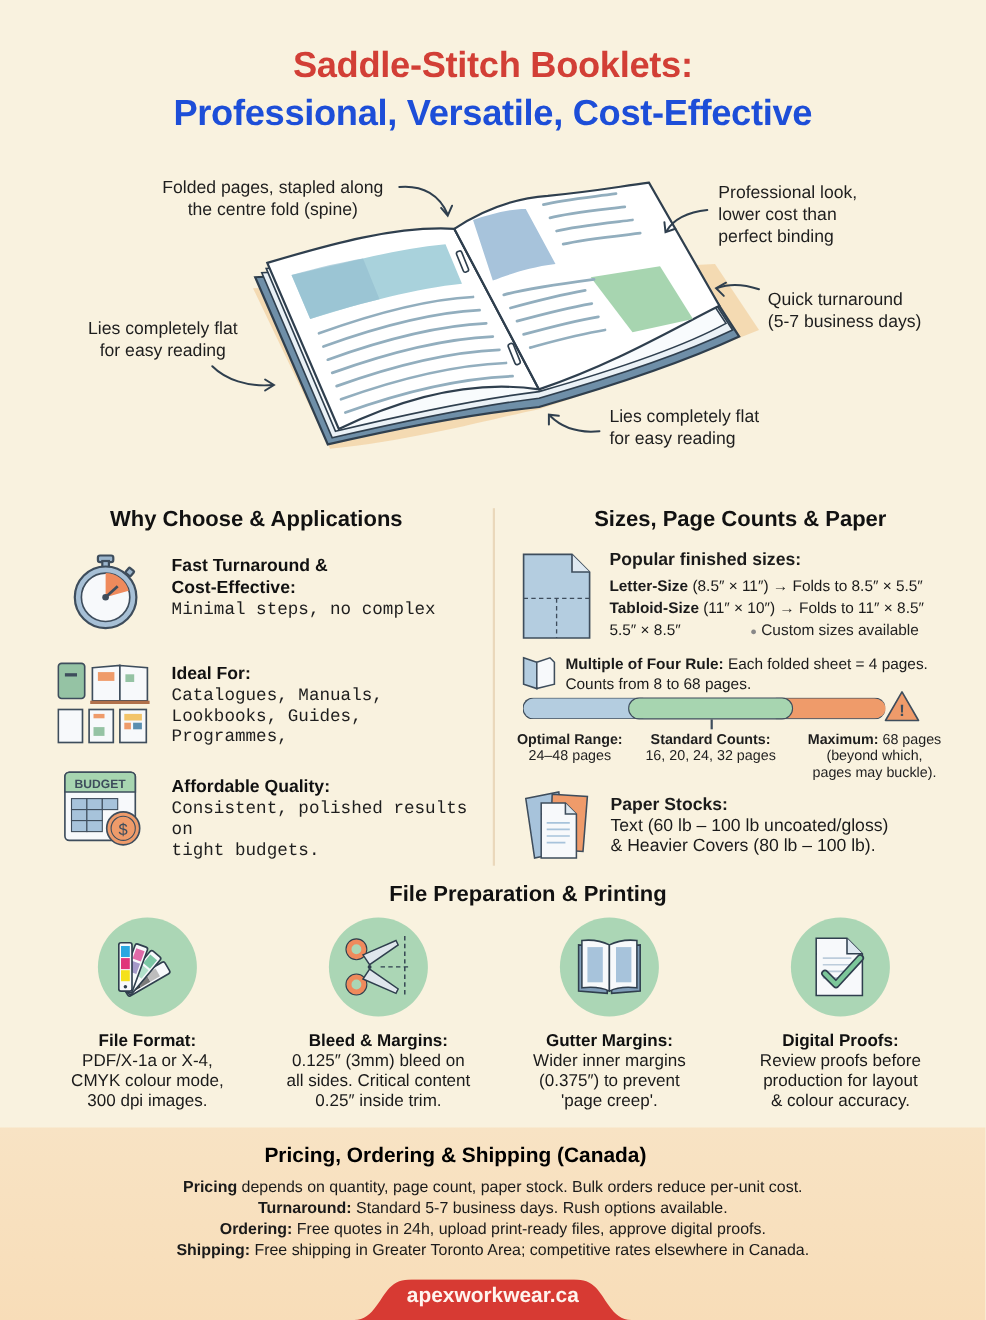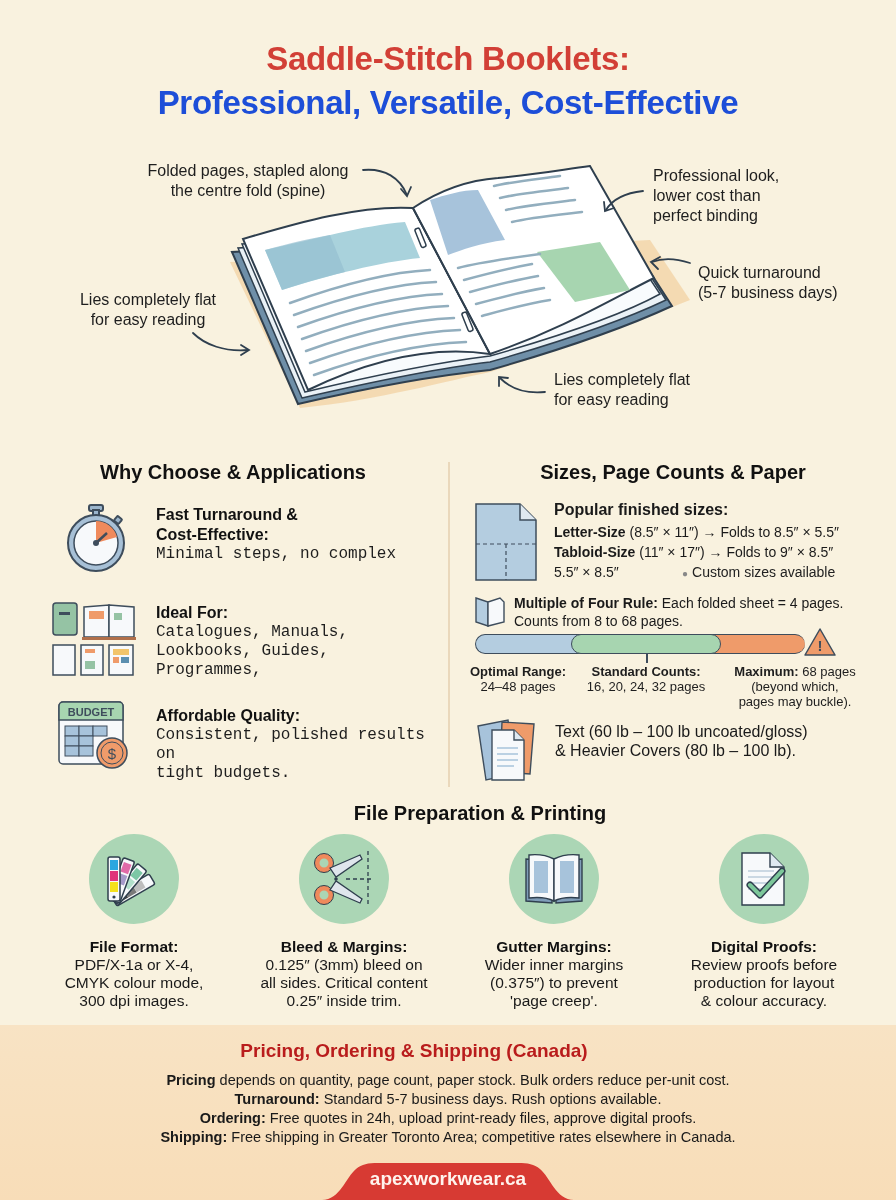--- a/index.html
+++ b/index.html
@@ -68,21 +68,21 @@
     width: 90px; height: 90px; border-radius: 50%; background: #abd6b5;
     margin: 0 auto; position: relative; display: flex; align-items: center; justify-content: center;
   }
   .fp-item .ttl { font-weight: bold; font-size: 15.5px; line-height: 18px; margin-top: 14px; color: #111; }
   .fp-item .txt { font-size: 15.5px; line-height: 18px; color: #1a1a1a; }
 
   .pricing-band {
     position: absolute; left: 0; top: 1025px; width: 896px; height: 175px;
     background: linear-gradient(180deg, #f8e3c4 0%, #f8ddb8 100%);
   }
-  .pricing-title { position: absolute; top: 1040px; left: 0; width: 828px; text-align: center; font-size: 19px; font-weight: bold; color: #b91c1c; }
+  .pricing-title { position: absolute; top: 1040px; left: 0; width: 828px; text-align: center; font-size: 19px; font-weight: bold; color: #000000; }
   .pricing-line { position: absolute; left: 0; width: 896px; text-align: center; font-size: 14.5px; line-height: 19px; color: #1a1a1a; white-space: nowrap; }
   .pricing-line b { font-weight: bold; }
 
   .url-tab {
     position: absolute; left: 322px; top: 1163px; width: 252px; height: 37px;
     background: #d73a33;
     clip-path: path('M0 37 C18 37 24 14 34 6 C40 1 46 0 56 0 L196 0 C206 0 212 1 218 6 C228 14 234 37 252 37 Z');
   }
   .url-text { position: absolute; left: 322px; top: 1168px; width: 252px; text-align: center; color: #fff4ee; font-size: 19px; font-weight: bold; }
 </style>
@@ -239,21 +239,21 @@
 <svg style="position:absolute; left:474px; top:502px;" width="64" height="80" viewBox="0 0 64 80">
   <path d="M2 2 L46 2 L62 18 L62 78 L2 78 Z" fill="#b4cde0" stroke="#3e4d5c" stroke-width="1.5"></path>
   <path d="M46 2 L46 18 L62 18" fill="#dfe9f1" stroke="#3e4d5c" stroke-width="1.5"></path>
   <line x1="2" y1="42" x2="62" y2="42" stroke="#3e4d5c" stroke-width="1.2" stroke-dasharray="4 3"></line>
   <line x1="32" y1="42" x2="32" y2="78" stroke="#3e4d5c" stroke-width="1.2" stroke-dasharray="4 3"></line>
 </svg>
 
 <div class="sizes">
   <div class="hd">Popular finished sizes:</div>
   <div class="row"><b>Letter-Size</b><span> (8.5″ × 11″) → Folds to 8.5″ × 5.5″</span></div>
-  <div class="row"><b>Tabloid-Size</b><span> (11″ × 17″) → Folds to 9″ × 8.5″</span></div>
+  <div class="row"><b>Tabloid-Size</b><span> (11″ × 10″) → Folds to 11″ × 8.5″</span></div>
   <div class="row"><span>5.5″ × 8.5″</span></div>
   <div class="custom"><span class="dot">●</span><span>Custom sizes available</span></div>
 </div>
 
 <svg style="position:absolute; left:474px; top:594px;" width="32" height="34" viewBox="0 0 32 34">
   <path d="M2 4 L14 8 L14 32 L2 28 Z" fill="#b4cde0" stroke="#3e4d5c" stroke-width="1.4"></path>
   <path d="M14 8 L26 4 L30 8 L30 28 L14 32 Z" fill="#f7f9fb" stroke="#3e4d5c" stroke-width="1.4"></path>
 </svg>
 <div class="rule"><b>Multiple of Four Rule:</b><span> Each folded sheet = 4 pages. Counts from 8 to 68 pages.</span></div>
 
@@ -288,20 +288,21 @@
   <path d="M18 14 L40 14 L50 24 L50 64 L18 64 Z" fill="#f7f9fb" stroke="#3e4d5c" stroke-width="1.4"></path>
   <path d="M40 14 L40 24 L50 24" fill="#dfe9f1" stroke="#3e4d5c" stroke-width="1.4"></path>
   <g stroke="#a7c3db" stroke-width="1.5">
       <line x1="23" y1="32" x2="44" y2="32"></line>
       <line x1="23" y1="38" x2="44" y2="38"></line>
       <line x1="23" y1="44" x2="44" y2="44"></line>
       <line x1="23" y1="50" x2="40" y2="50"></line>
     </g>
 </svg>
 <div class="paper">
+  <div class="hd">Paper Stocks:</div>
   <div class="txt">Text (60 lb – 100 lb uncoated/gloss)</div>
   <div class="txt">&amp; Heavier Covers (80 lb – 100 lb).</div>
 </div>
 
 <div class="fp-heading">File Preparation &amp; Printing</div>
 
 <div class="fp-item" style="left:34px;">
   <div class="fp-circle">
     <svg width="60" height="60" viewBox="0 0 60 60">
       <g transform="rotate(60 10 52)">

